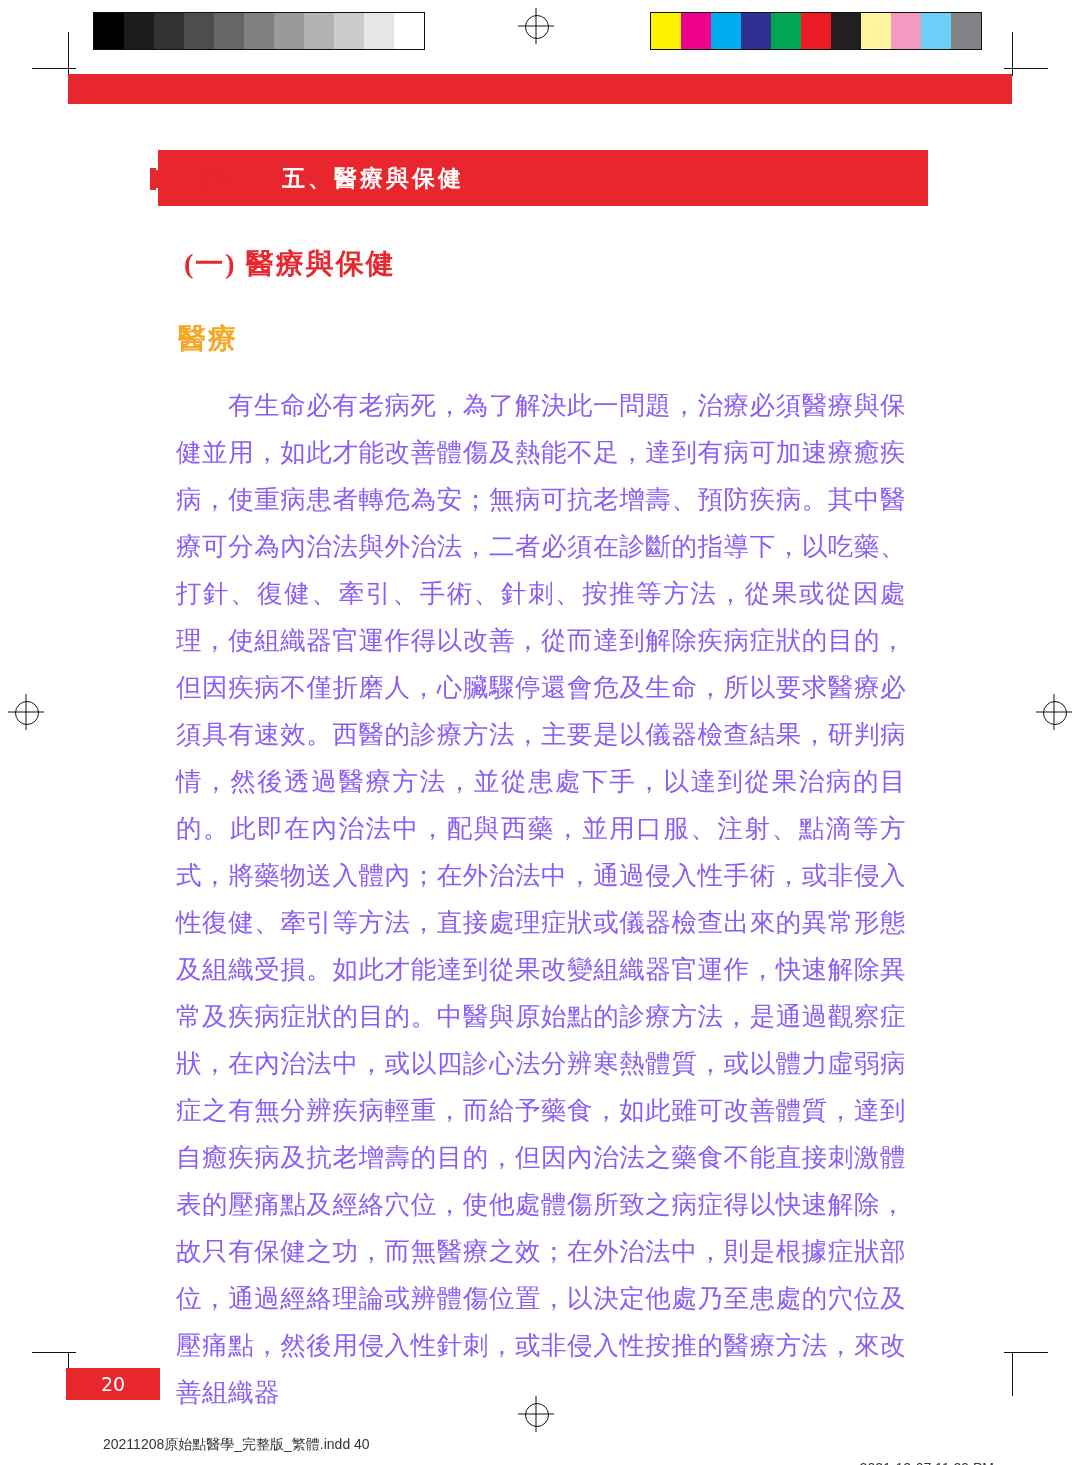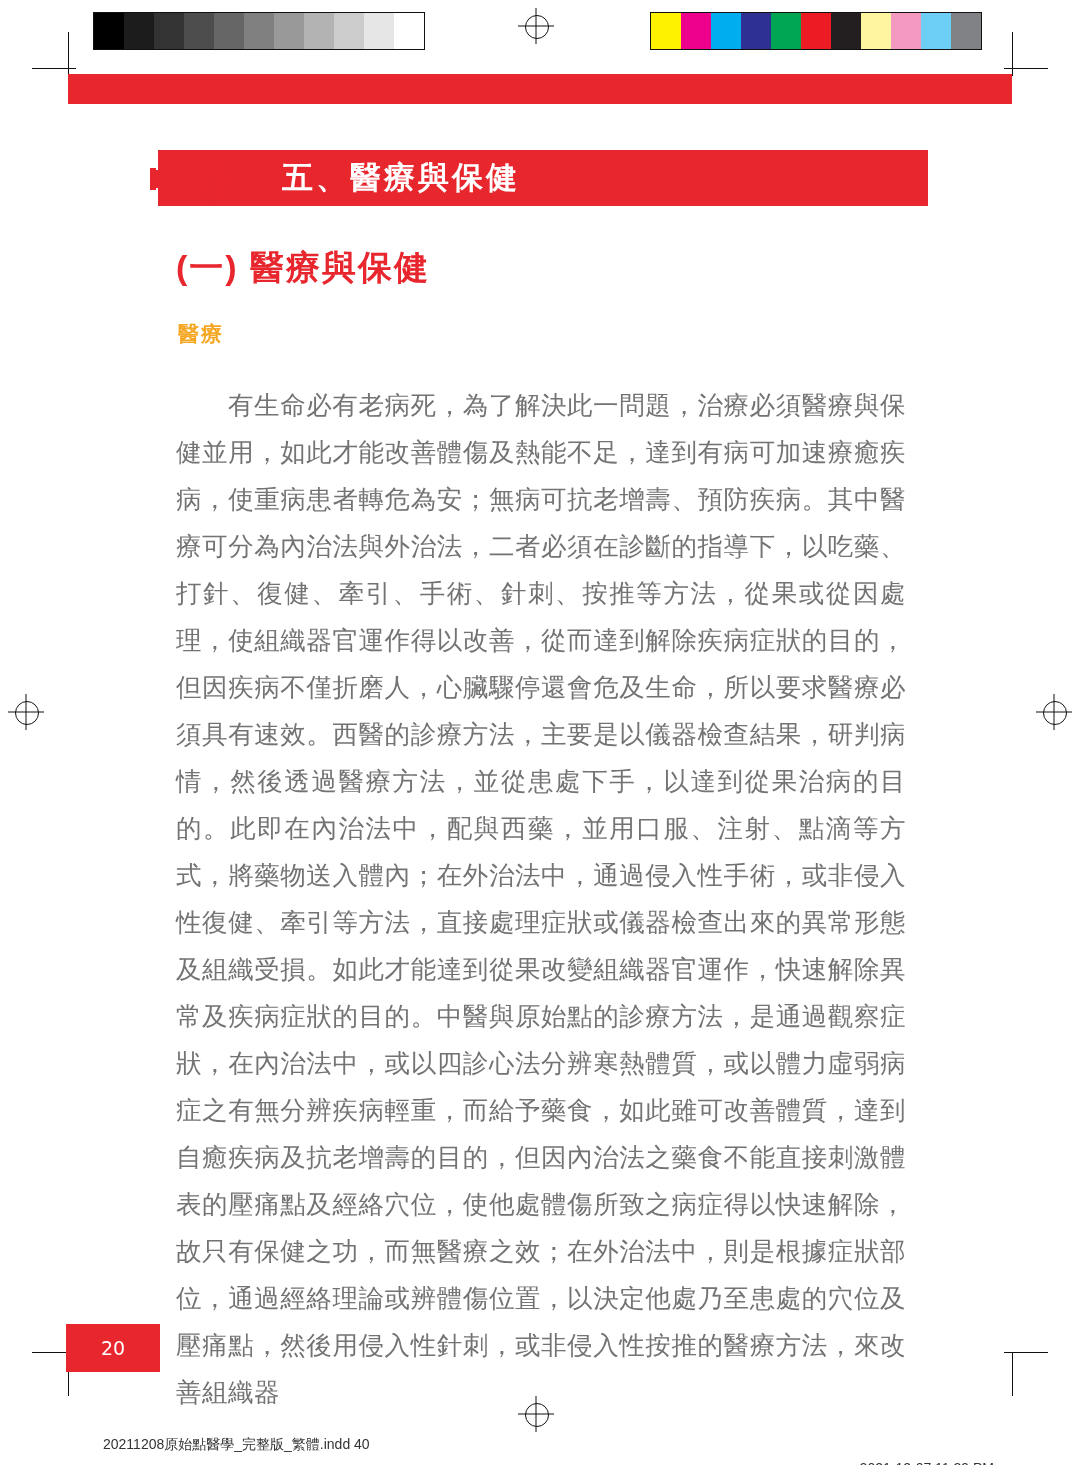--- a/index.html
+++ b/index.html
@@ -112,70 +112,70 @@
     position: absolute;
     left: -10px;
     top: 6px;
     width: 120px;
     height: 46px;
   }
   #section-heading .heading-text {
     color: #ffffff;
     font-family: "DejaVu Sans", "Liberation Sans", sans-serif;
     font-weight: bold;
-    font-size: 31px;
+    font-size: 23px;
     letter-spacing: 3px;
     margin-left: 124px;
   }
 
   
   #sub-heading {
     position: absolute;
-    left: 176px;
+    left: 184px;
     top: 245px;
     color: #e8262d;
-    font-family: Liberation Sans, sans-serif;
+    font-family: Liberation Serif, serif;
     font-weight: bold;
-    font-size: 34px;
+    font-size: 28px;
     letter-spacing: 2px;
   }
   #topic-heading {
     position: absolute;
     left: 178px;
     top: 320px;
     color: #f5a623;
     font-family: "DejaVu Sans", "Liberation Sans", sans-serif;
     font-weight: bold;
-    font-size: 21px;
+    font-size: 28px;
     letter-spacing: 2px;
   }
 
   
   #body-text {
     position: absolute;
     left: 176px;
     top: 382px;
     width: 730px;
     font-family: "DejaVu Serif", "Liberation Serif", serif;
     font-size: 25.5px;
     line-height: 47px;
-    color: #737373;
+    color: #8b5cf6;
     text-align: justify;
     text-justify: inter-character;
     text-indent: 52px;
     letter-spacing: 0.5px;
   }
 
   
   #page-number {
     position: absolute;
     left: 66px;
-    top: 1324px;
+    top: 1368px;
     width: 94px;
-    height: 48px;
+    height: 32px;
     background: #e8262d;
     color: #ffffff;
     font-family: "DejaVu Sans", "Liberation Sans", sans-serif;
     font-size: 19px;
     display: flex;
     align-items: center;
     justify-content: center;
   }
 
   

